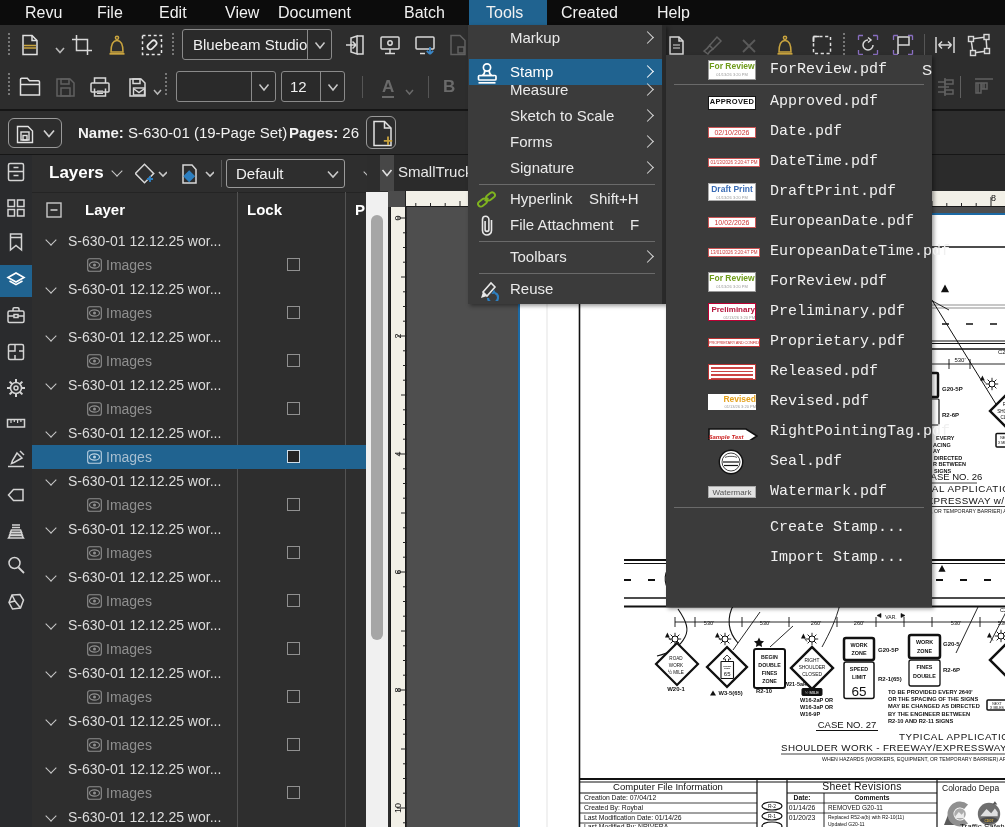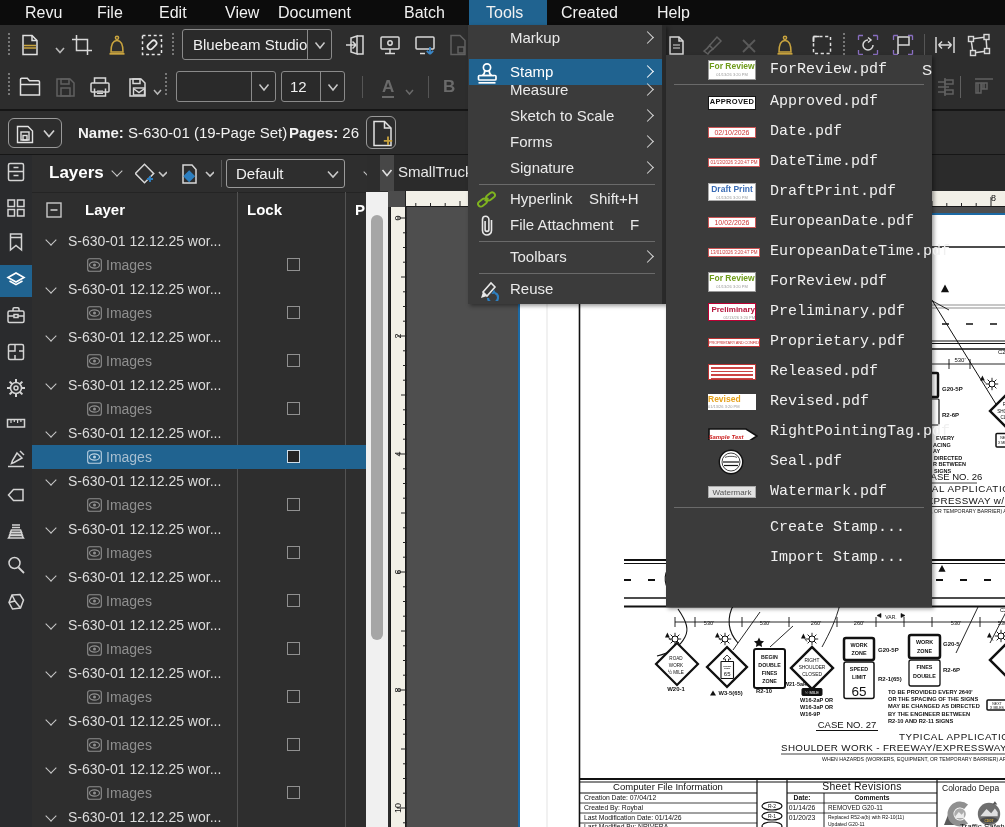--- a/index.html
+++ b/index.html
@@ -1024,21 +1024,21 @@
   <div class="si" style="top:302px">
     <div class="thumb" style="top:7px;width:48px;height:16px;border:1.5px solid #b33;">
       <div style="margin:1.5px 2px 0;height:2px;background:#c44;"></div>
       <div style="margin:2px 2px 0;height:1.5px;background:#c44;"></div>
       <div style="margin:2px 2px 0;height:1.5px;background:#c44;"></div>
       <div style="margin:2px 2px 0;height:1.5px;background:#c44;"></div>
     </div>
     <span class="lbl">Released.pdf</span>
     </div>
   <div class="si" style="top:332px">
-    <div class="thumb" style="top:7px;width:48px;height:16px;text-align:left;">
+    <div class="thumb" style="top:7px;width:48px;height:16px;text-align:right;">
       <div style="font-size:8.5px;line-height:10px;font-weight:bold;color:#e5a11c;">Revised</div>
       <div style="font-size:4px;line-height:5px;color:#999;">01/13/26 3:20 PM</div>
     </div>
     <span class="lbl">Revised.pdf</span>
     </div>
   <div class="si" style="top:362px">
     <div class="thumb" style="top:7px;width:50px;height:16px;background:none;">
       <svg width="50" height="16" viewBox="0 0 50 16">
         <path d="M1 1 L38 1 L49 8 L38 15 L1 15 Z" fill="#fff" stroke="#111" stroke-width="1.6"></path>
         <text x="18" y="10.5" font-size="6" font-style="italic" font-weight="bold" fill="#c22" text-anchor="middle">Sample Text</text>

